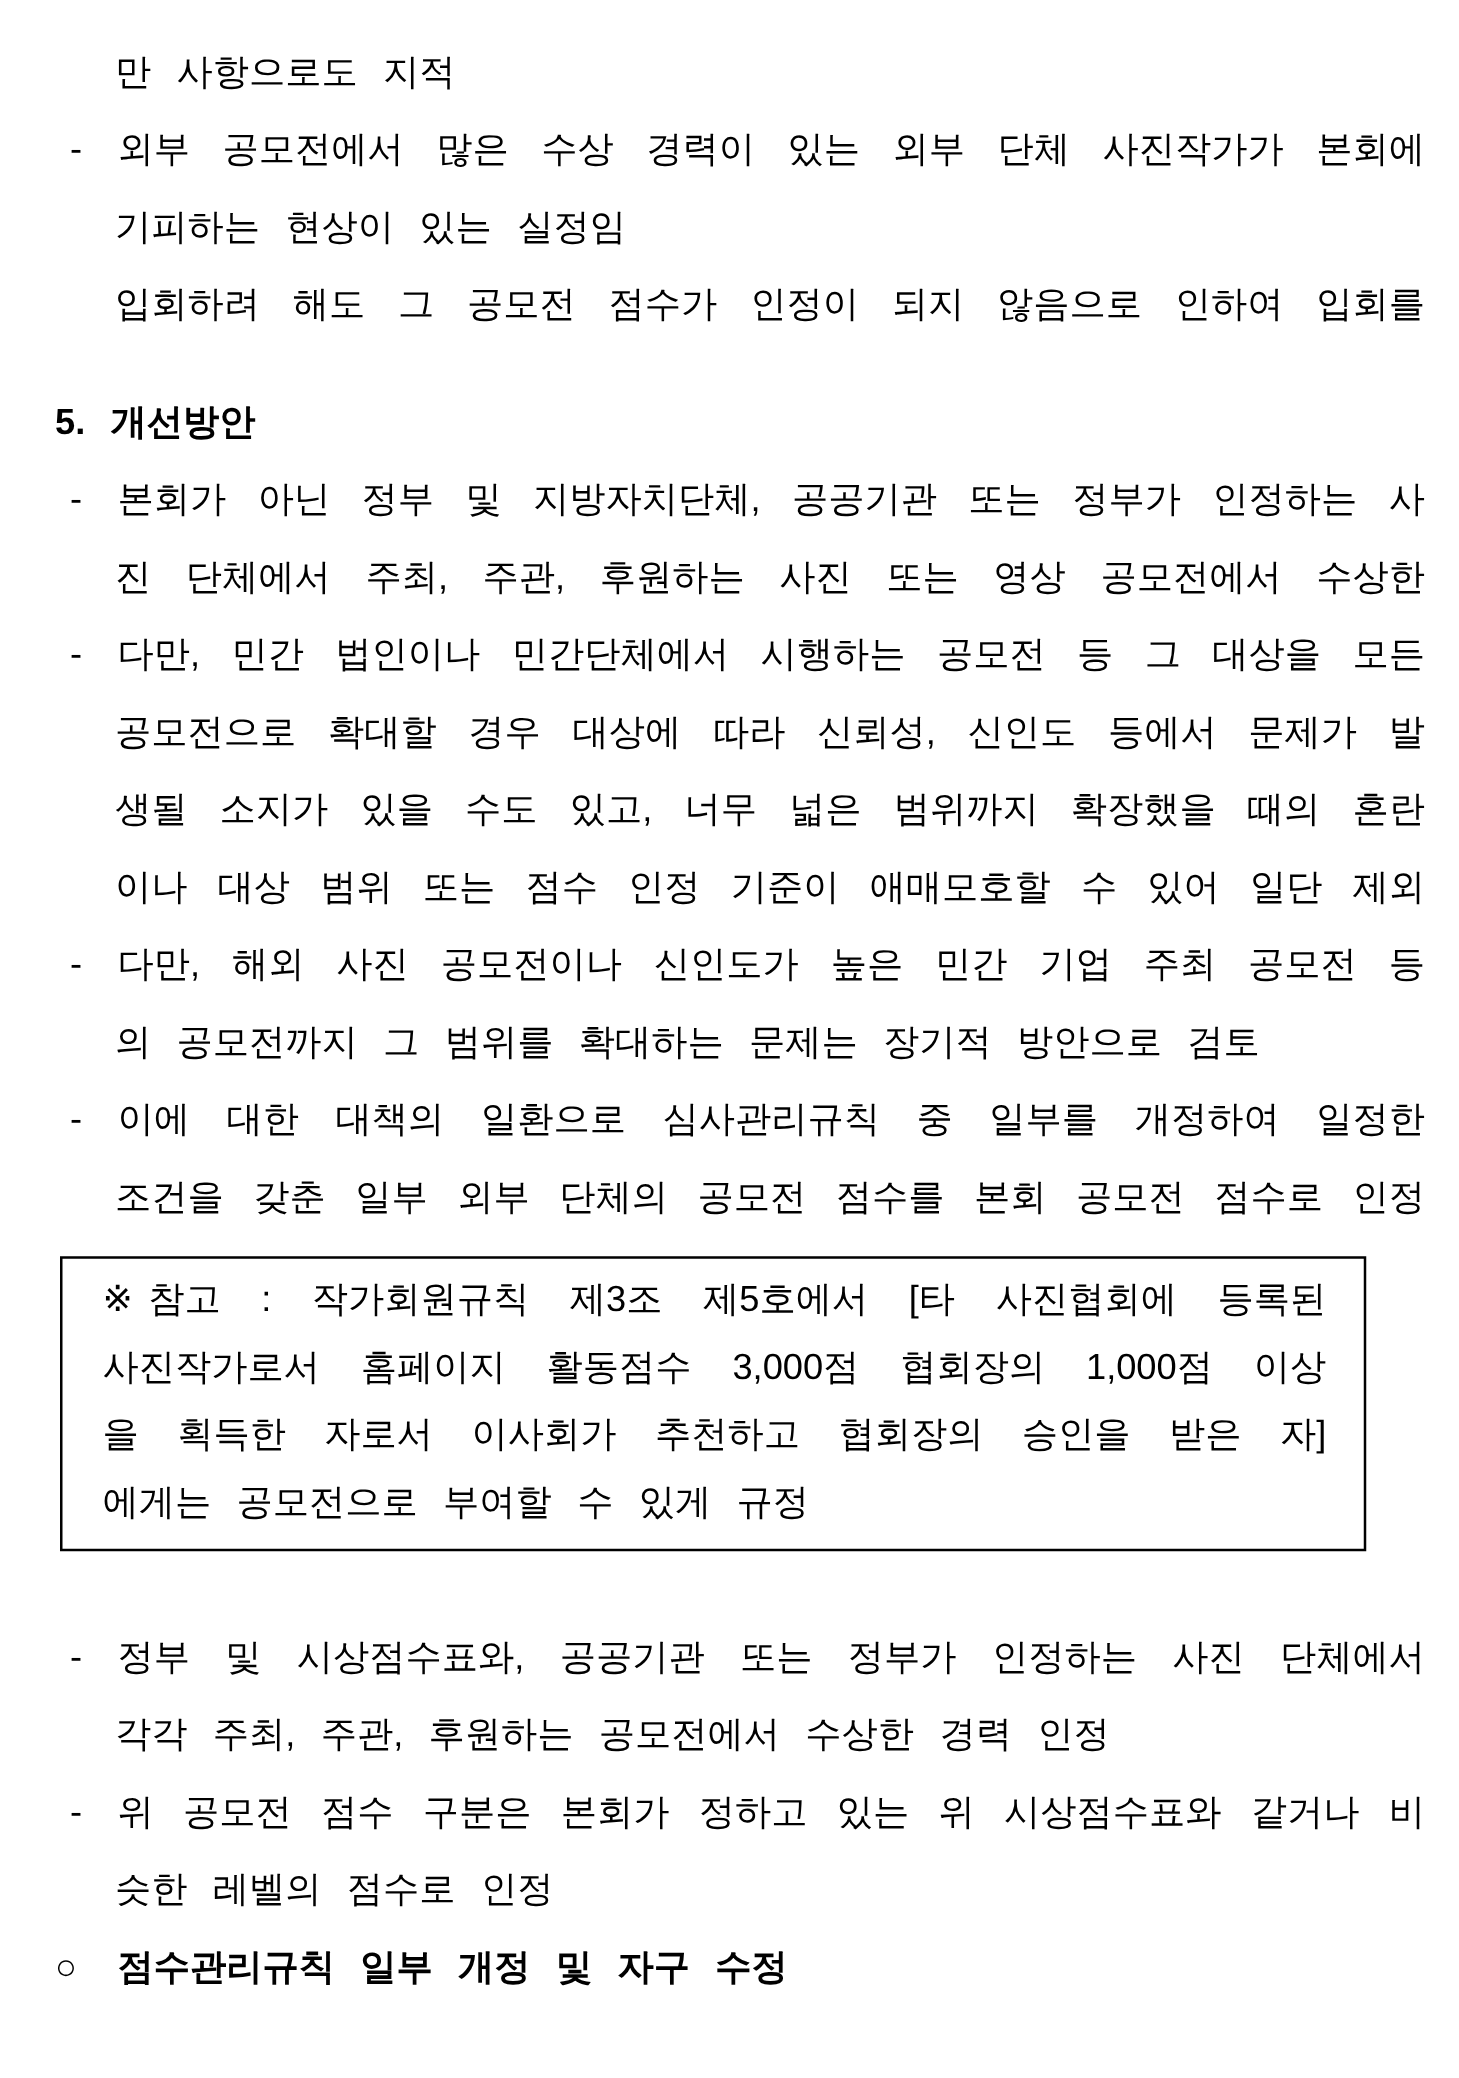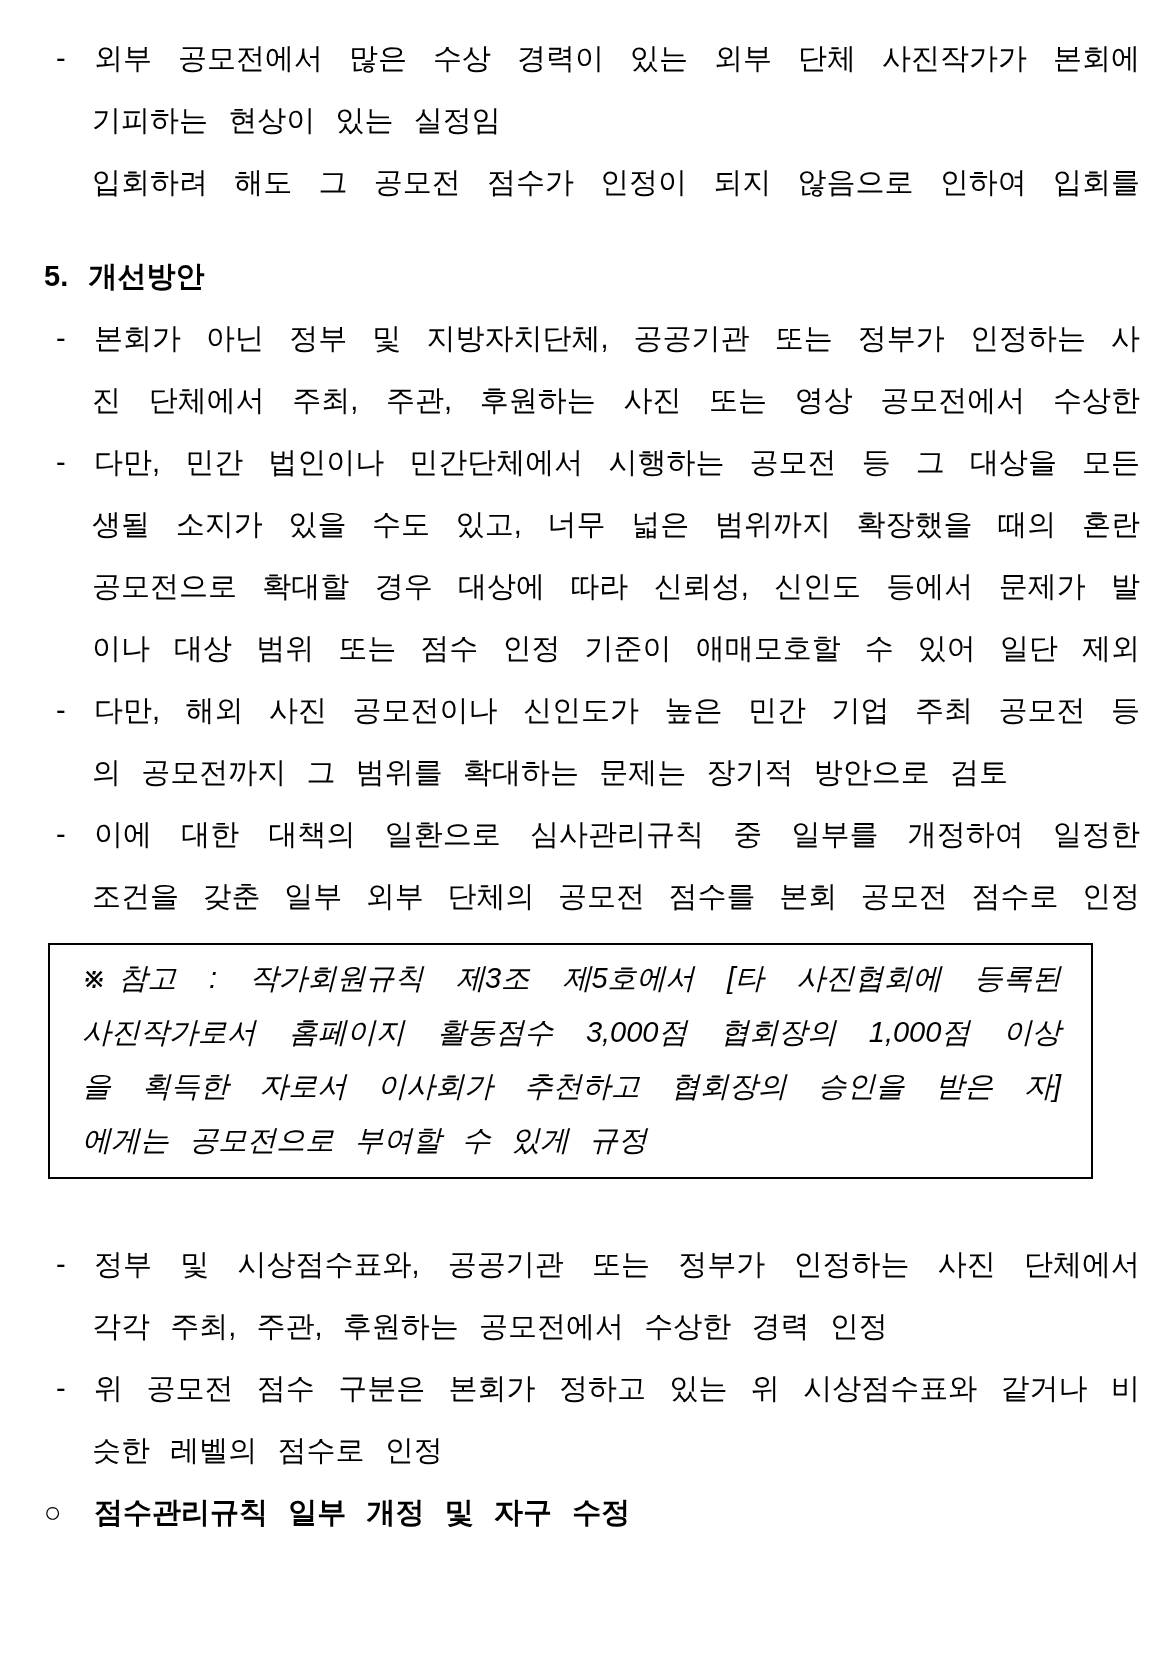--- a/index.html
+++ b/index.html
@@ -49,21 +49,20 @@
   }
   .heading {
     padding-left: 44px;
     font-weight: bold;
     margin-top: 32px;
   }
   .note-box {
     border: 2px solid #000000;
     margin: 16px 47px 0 48px;
     padding: 6px 30px 10px 32px;
-    font-style: italic;
   }
   .note-box .line {
     line-height: 54px;
   }
   .post-box {
     margin-top: 54px;
   }
   .final {
     display: flex;
     padding-left: 44px;
@@ -75,42 +74,43 @@
   }
   .final .txt {
     flex: 1 1 auto;
   }
 </style>
 </head>
 <body>
 
 <div class="doc">
 
+  <div class="line cont">만 사항으로도 지적</div>
 
   <div class="line bullet jl">
     <span class="marker">-</span>
     <span class="txt">외부 공모전에서 많은 수상 경력이 있는 외부 단체 사진작가가 본회에</span>
   </div>
   <div class="line cont">기피하는 현상이 있는 실정임</div>
   <div class="line cont jl">입회하려 해도 그 공모전 점수가 인정이 되지 않음으로 인하여 입회를</div>
 
   <div class="line heading">5. 개선방안</div>
 
   <div class="line bullet jl">
     <span class="marker">-</span>
     <span class="txt">본회가 아닌 정부 및 지방자치단체, 공공기관 또는 정부가 인정하는 사</span>
   </div>
   <div class="line cont jl">진 단체에서 주최, 주관, 후원하는 사진 또는 영상 공모전에서 수상한</div>
 
   <div class="line bullet jl">
     <span class="marker">-</span>
     <span class="txt">다만, 민간 법인이나 민간단체에서 시행하는 공모전 등 그 대상을 모든</span>
   </div>
+  <div class="line cont jl">공모전으로 확대할 경우 대상에 따라 신뢰성, 신인도 등에서 문제가 발</div>
   <div class="line cont jl">생될 소지가 있을 수도 있고, 너무 넓은 범위까지 확장했을 때의 혼란</div>
-  <div class="line cont jl">공모전으로 확대할 경우 대상에 따라 신뢰성, 신인도 등에서 문제가 발</div>
   <div class="line cont jl">이나 대상 범위 또는 점수 인정 기준이 애매모호할 수 있어 일단 제외</div>
 
   <div class="line bullet jl">
     <span class="marker">-</span>
     <span class="txt">다만, 해외 사진 공모전이나 신인도가 높은 민간 기업 주최 공모전 등</span>
   </div>
   <div class="line cont">의 공모전까지 그 범위를 확대하는 문제는 장기적 방안으로 검토</div>
 
   <div class="line bullet jl">
     <span class="marker">-</span>

